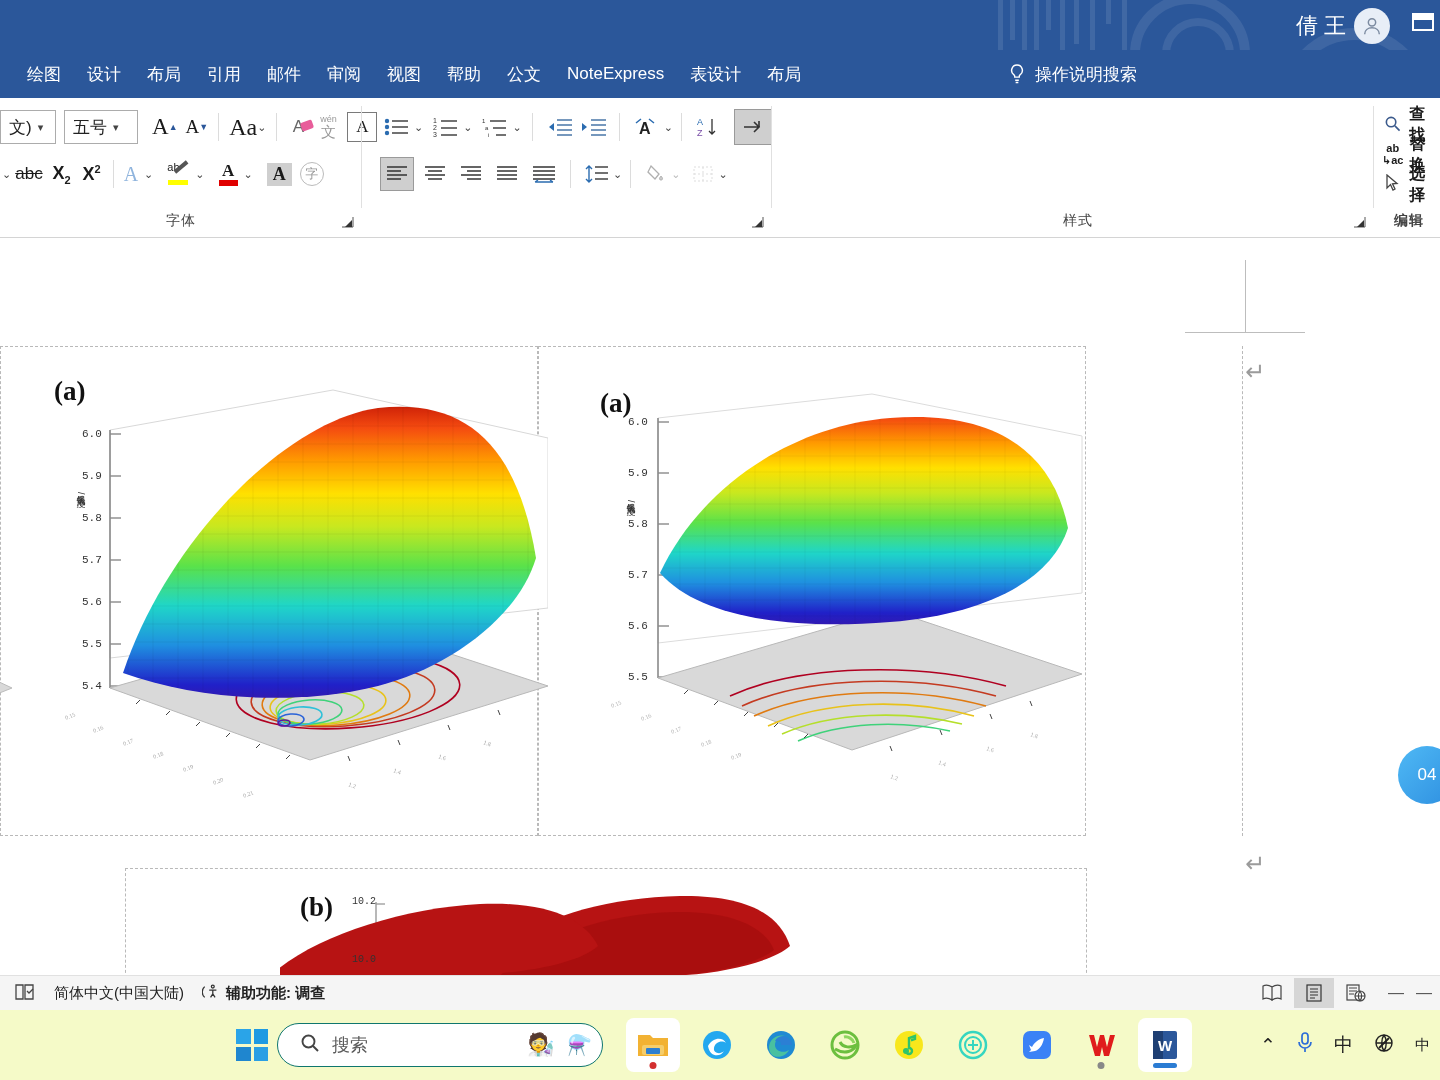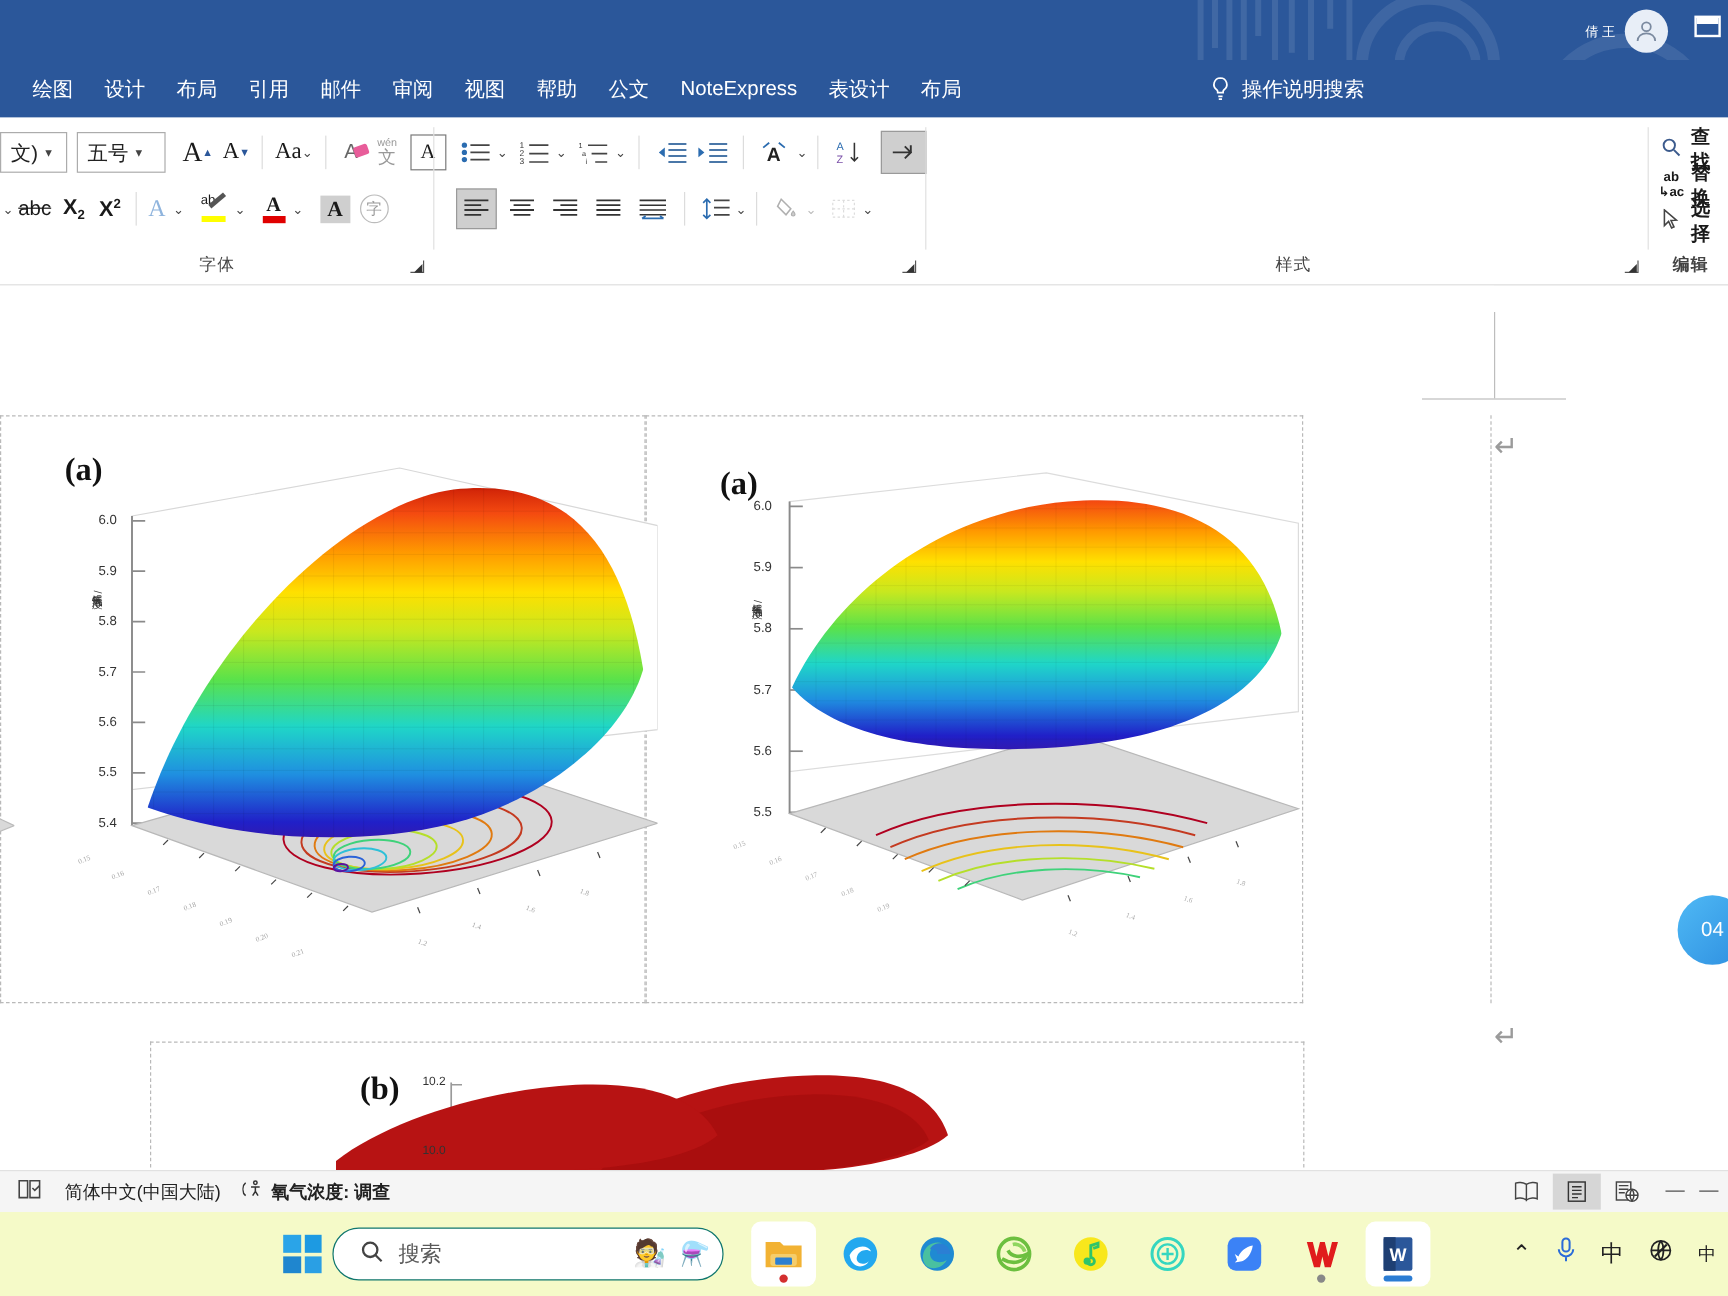--- a/index.html
+++ b/index.html
@@ -35,21 +35,21 @@
     background: #23497f;
   }
   .tabletools-label {
     position: absolute; left: 0; top: 13px; width: 160px; text-align: center;
     color: #c7d5ea; font-size: 16px;
   }
   .user-area {
     position: absolute; right: 50px; top: 8px; height: 36px;
     display: flex; align-items: center; gap: 8px;
   }
-  .user-name { color: #ffffff; font-size: 11px; }
+  .user-name { color: #ffffff; font-size: 22px; }
   .avatar {
     width: 36px; height: 36px; border-radius: 50%;
     background: #e8eef7; display: flex; align-items: center; justify-content: center;
   }
   .avatar svg { width: 22px; height: 22px; }
   .win-restore {
     position: absolute; right: 2px; top: 10px; width: 30px; height: 24px;
     display: flex; align-items: center; justify-content: center;
   }
   .win-restore .bx {
@@ -125,21 +125,21 @@
   .margin-mark { position: absolute; background: #bdbdbd; }
   .tbl-outline { position: absolute; border: 1px dashed #b9b9b9; }
   .pilcrow { position: absolute; color: #9b9b9b; font-size: 24px; }
 
   
   .plot { position: absolute; }
   .plot-tag {
     position: absolute; font-family: "Liberation Serif", serif; font-weight: bold;
     font-size: 27px; color: #111;
   }
-  .axis-tick { position: absolute; font-family: Liberation Sans, sans-serif; font-size: 11px; color: #333; }
+  .axis-tick { position: absolute; font-family: Liberation Mono, monospace; font-size: 11px; color: #333; }
   .zlabel {
     position: absolute; font-size: 9px; color: #333; writing-mode: vertical-rl;
     letter-spacing: 1px; white-space: nowrap;
   }
 
   
   .notif {
     position: absolute; right: -16px; top: 508px; width: 58px; height: 58px;
     border-radius: 50%; background: linear-gradient(135deg,#4fb9f5,#2e8fe0);
     color: #fff; font-size: 17px; display: flex; align-items: center; justify-content: center;
@@ -257,21 +257,21 @@
       <div class="ctl" style="margin-left:10px">
         <span style="font-size:23px;font-family:'Liberation Serif',serif">A</span>
           <span style="font-size:9px;color:#2b579a">▲</span>
       </div>
       <div class="ctl">
         <span style="font-size:19px;font-family:'Liberation Serif',serif">A</span>
           <span style="font-size:9px;color:#2b579a">▼</span>
       </div>
       <div class="vline"></div>
       <div class="ctl">
-        <span style="font-size:19px;font-family:'Liberation Serif',serif">Aa</span>
+        <span style="font-size:24px;font-family:'Liberation Serif',serif">Aa</span>
           <span class="caret">⌄</span>
       </div>
       <div class="vline"></div>
       <div class="ctl">
         <span style="font-size:17px;color:#666;position:relative">A<span style="position:absolute;left:8px;top:4px;width:12px;height:9px;background:#e85d9a;border-radius:2px;transform:rotate(-20deg)"></span></span>
       </div>
       <div class="ctl">
         <span style="display:flex;flex-direction:column;align-items:center;line-height:1">
           <span style="font-size:9px;color:#999">wén</span>
             <span style="font-size:15px;color:#999">文</span>
@@ -758,21 +758,21 @@
     </span>
     <span>简体中文(中国大陆)</span>
     <span style="display:flex;align-items:center;gap:6px;font-weight:bold">
       <span>
         <svg width="18" height="18" viewBox="0 0 20 20" fill="none" stroke="#333" stroke-width="1.4">
           <path d="M3 4a8 8 0 0 0 0 12"></path>
             <circle cx="12" cy="4" r="1.6"></circle>
             <path d="M8 8h8M12 8v4M12 12l-2.5 4M12 12l2.5 4"></path>
         </svg>
       </span>
-      <span>氧气浓度: 调查</span>
+      <span>辅助功能: 调查</span>
     </span>
   </div>
   <div class="sb-right">
     <span class="viewbtn">
       <svg width="22" height="18" viewBox="0 0 22 18" fill="none" stroke="#444" stroke-width="1.2">
           <path d="M11 3C8 1 4 1 2 2v13c2-1 6-1 9 1M11 3c3-2 7-2 9-1v13c-2-1-6-1-9 1M11 3v14"></path>
         </svg>
     </span>
     <span class="viewbtn active">
       <svg width="20" height="18" viewBox="0 0 20 18" fill="none" stroke="#333" stroke-width="1.2">

